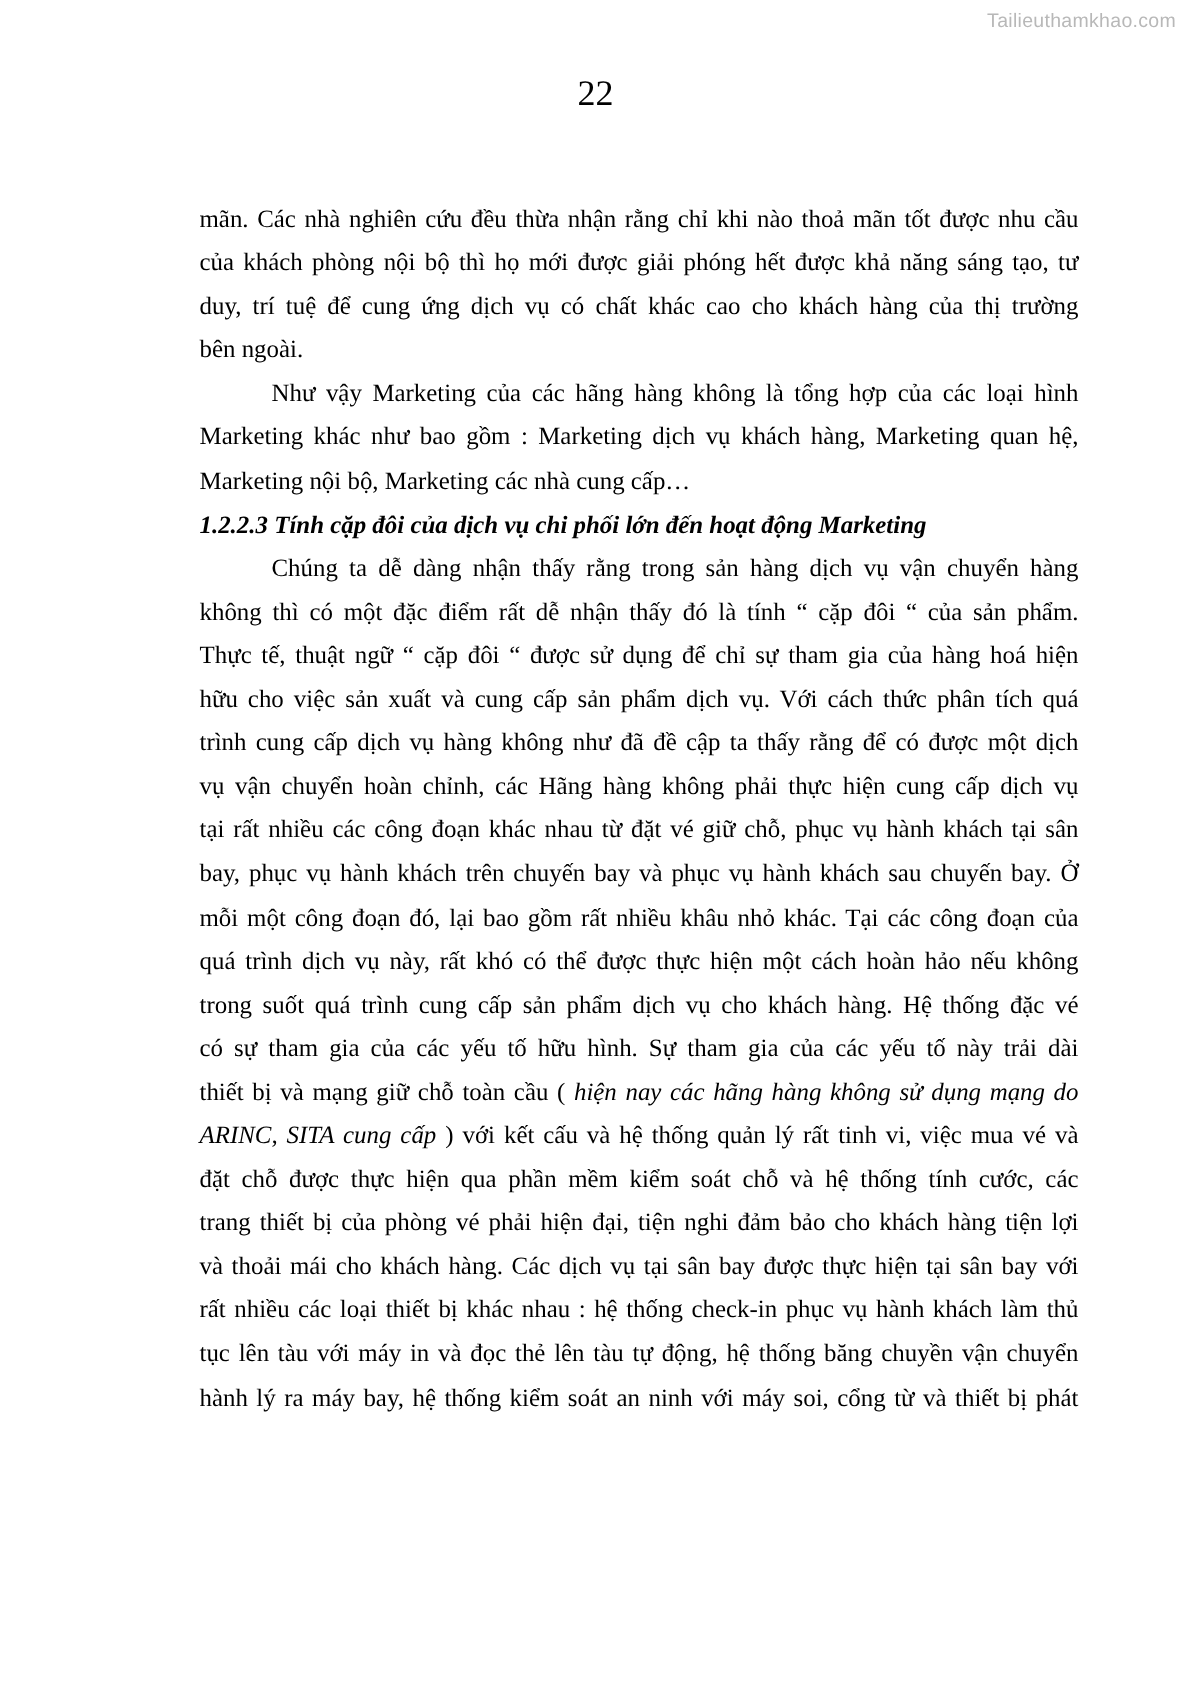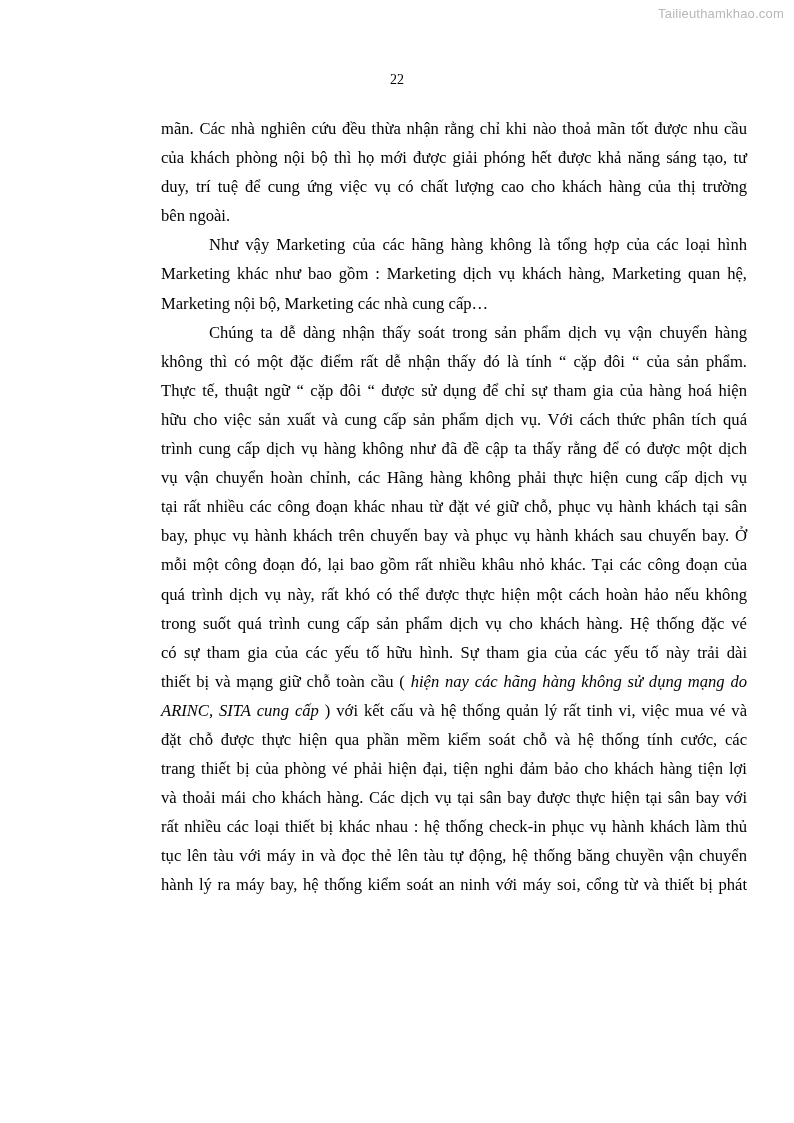--- a/index.html
+++ b/index.html
@@ -1,46 +1,47 @@
 <!DOCTYPE html>
 <html><head>
 <meta charset="utf-8">
 <style>
   html, body { margin:0; padding:0; background:#ffffff; }
   body { width:794px; height:1123px; position:relative; overflow:hidden;
          font-family:"Liberation Serif", "DejaVu Serif", serif; color:#000; }
   .watermark { position:absolute; top:6px; right:10px; font-family:"Liberation Sans", sans-serif;
                font-size:13px; color:#b8b8b8; letter-spacing:0.2px; }
-  .page-number { position:absolute; top:72px; left:0; width:100%; text-align:center; font-size:14px; }
-  .body-text { position:absolute; left:133px; top:114px; width:586px;margin-left:28px; }
+  .page-number { position:absolute; top:50px; left:0; width:100%; text-align:center; font-size:24px; }
+  .body-text { position:absolute; left:133px; top:131px; width:586px; }
   .line { height:29.1px; line-height:29.1px; font-size:16.6px; white-space:nowrap;
           text-align:justify; text-align-last:justify; }
   .line.last { text-align-last:left; }
   .line.indent { padding-left:48px; }
   .heading { font-weight:bold; font-style:italic; text-align-last:left; }
   .it { font-style:italic; }
 </style>
 </head>
 <body>
 
 <div class="watermark">Tailieuthamkhao.com</div>
 <div class="page-number">22</div>
 
 <div class="body-text">
   <div class="line">mãn. Các nhà nghiên cứu đều thừa nhận rằng chỉ khi nào thoả mãn tốt được nhu cầu</div>
   <div class="line">của khách phòng nội bộ thì họ mới được giải phóng hết được khả năng sáng tạo, tư</div>
-  <div class="line">duy, trí tuệ để cung ứng việc vụ có chất lượng cao cho khách hàng của thị trường</div>
+  <div class="line">duy, trí tuệ để cung ứng dịch vụ có chất khác cao cho khách hàng của thị trường</div>
   <div class="line last">bên ngoài.</div>
 
   <div class="line indent">Như vậy Marketing của các hãng hàng không là tổng hợp của các loại hình</div>
   <div class="line">Marketing khác như bao gồm : Marketing dịch vụ khách hàng, Marketing quan hệ,</div>
   <div class="line last">Marketing nội bộ, Marketing các nhà cung cấp…</div>
 
+  <div class="line heading">1.2.2.3 Tính cặp đôi của dịch vụ chi phối lớn đến hoạt động Marketing</div>
 
-  <div class="line indent">Chúng ta dễ dàng nhận thấy soát trong sản phẩm dịch vụ vận chuyển hàng</div>
+  <div class="line indent">Chúng ta dễ dàng nhận thấy rằng trong sản hàng dịch vụ vận chuyển hàng</div>
   <div class="line">không thì có một đặc điểm rất dễ nhận thấy đó là tính “ cặp đôi “ của sản phẩm.</div>
   <div class="line">Thực tế, thuật ngữ “ cặp đôi “ được sử dụng để chỉ sự tham gia của hàng hoá hiện</div>
   <div class="line">hữu cho việc sản xuất và cung cấp sản phẩm dịch vụ. Với cách thức phân tích quá</div>
   <div class="line">trình cung cấp dịch vụ hàng không như đã đề cập ta thấy rằng để có được một dịch</div>
   <div class="line">vụ vận chuyển hoàn chỉnh, các Hãng hàng không phải thực hiện cung cấp dịch vụ</div>
   <div class="line">tại rất nhiều các công đoạn khác nhau từ đặt vé giữ chỗ, phục vụ hành khách tại sân</div>
   <div class="line">bay, phục vụ hành khách trên chuyến bay và phục vụ hành khách sau chuyến bay. Ở</div>
   <div class="line">mỗi một công đoạn đó, lại bao gồm rất nhiều khâu nhỏ khác. Tại các công đoạn của</div>
   <div class="line">quá trình dịch vụ này, rất khó có thể được thực hiện một cách hoàn hảo nếu không</div>
   <div class="line">trong suốt quá trình cung cấp sản phẩm dịch vụ cho khách hàng. Hệ thống đặc vé</div>

